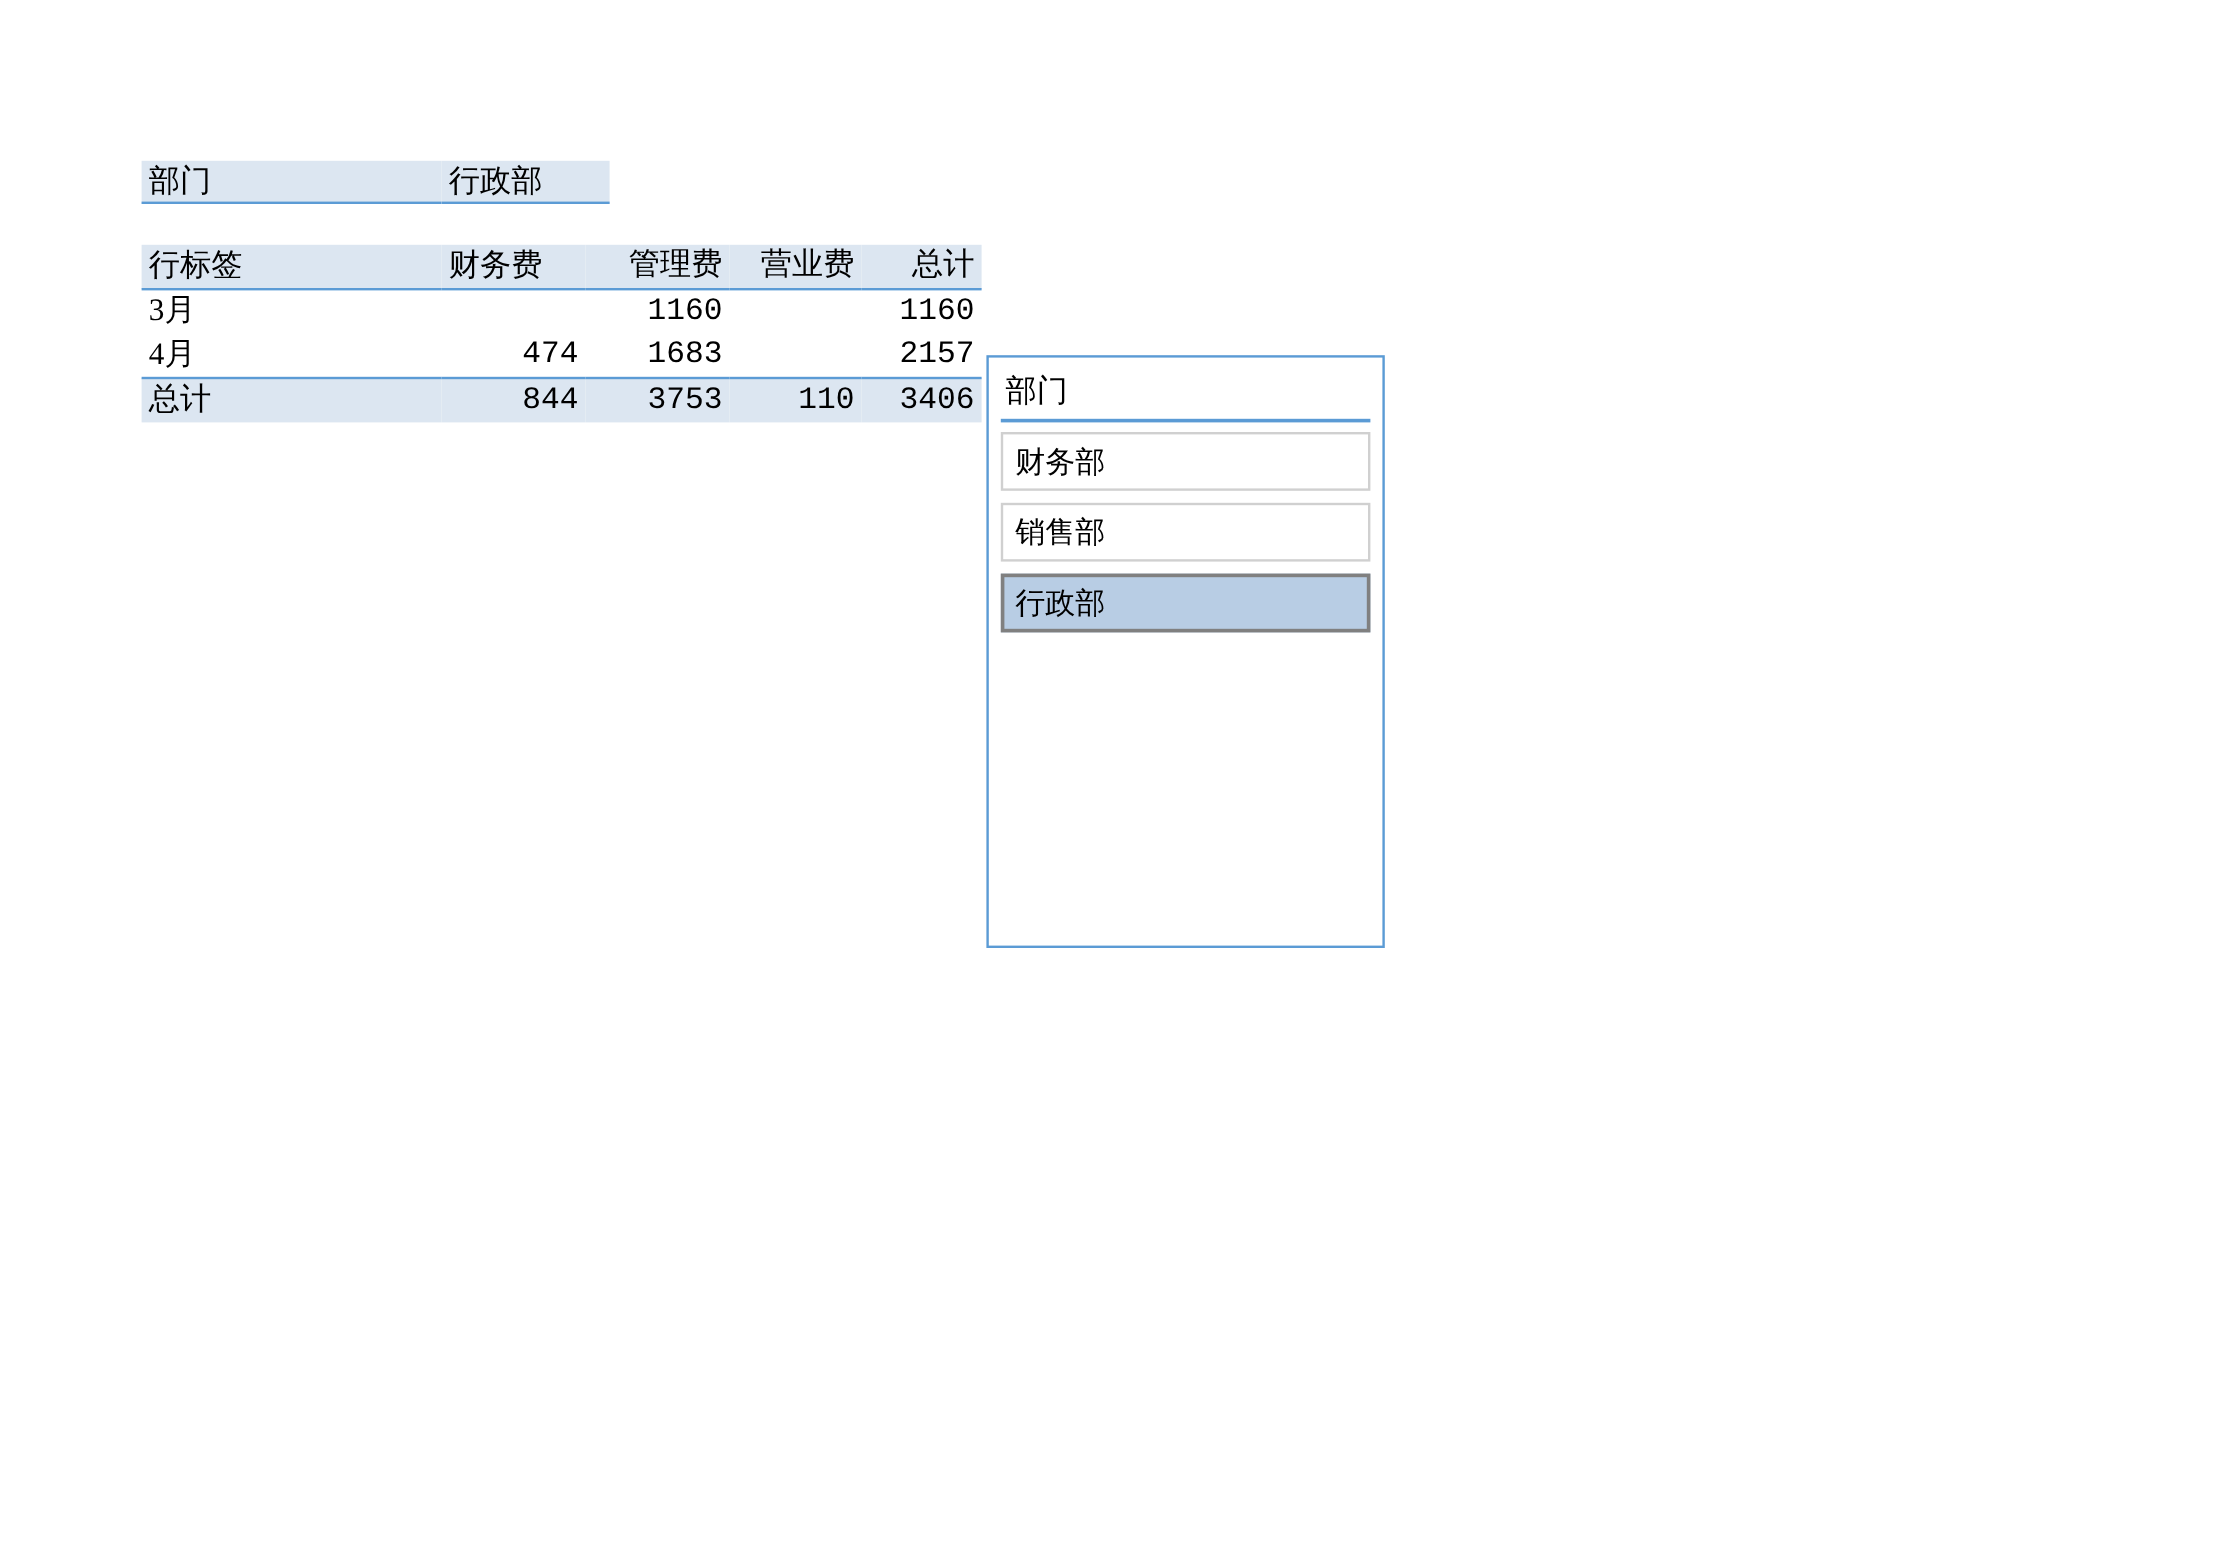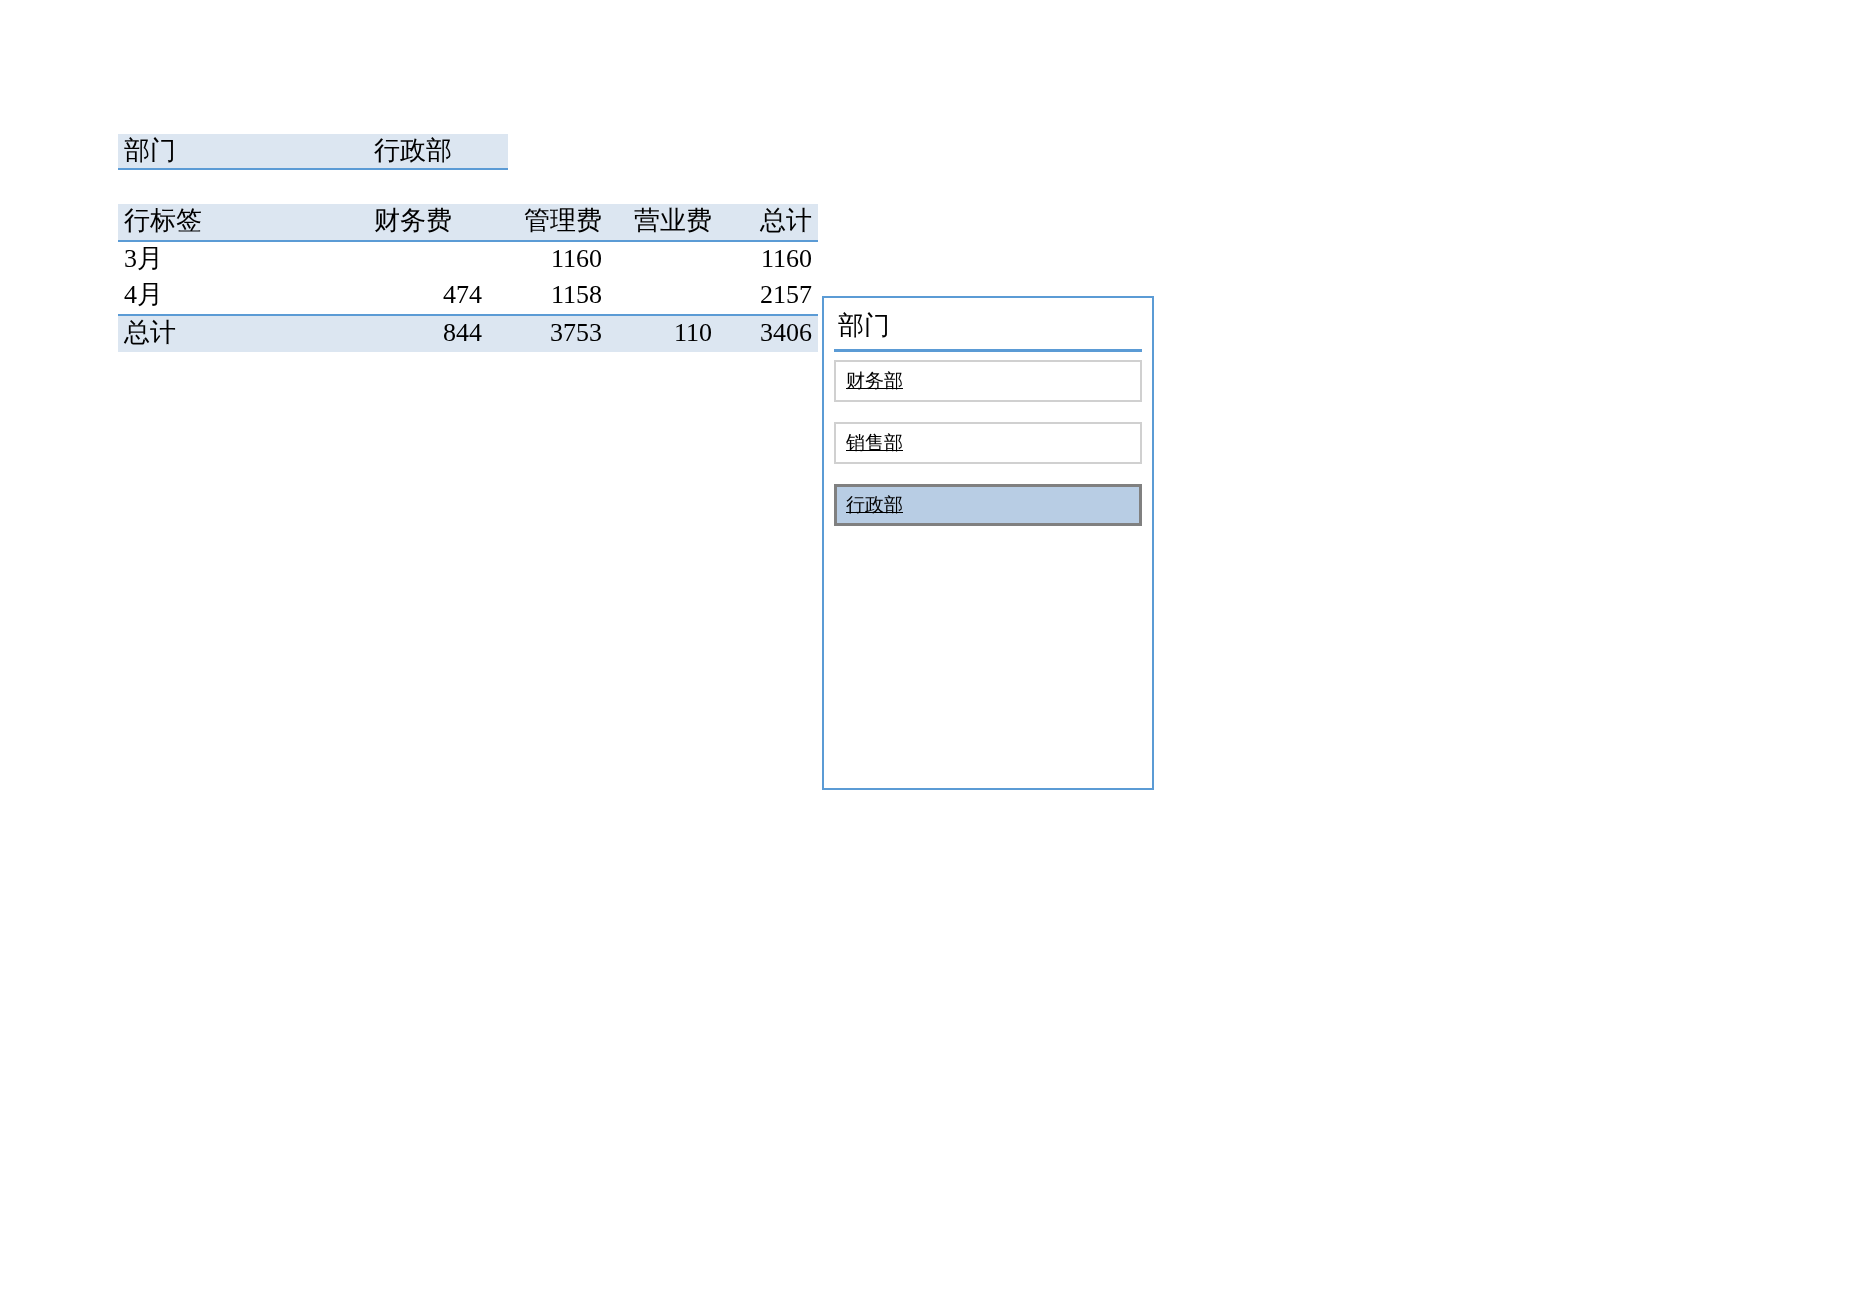--- a/index.html
+++ b/index.html
@@ -37,21 +37,21 @@
     margin-top: 34px;
     border-collapse: collapse;
   }
   .pivot td, .pivot th {
     font-weight: normal;
     padding: 2px 6px 4px 6px;
     height: 36px;
     line-height: 30px;
     text-align: left;
   }
-  .pivot .num { text-align: right; }
+  .pivot .num { text-align: right; font-family: Liberation Mono, monospace; }
   .hdr { background: #dce6f1; }
   .hdr-top td, .hdr-top th { border: none; }
   .hdr-bottom td, .hdr-bottom th { border-bottom: 2px solid #5b9bd5; }
   .total-row td, .total-row th {
     background: #dce6f1;
     border-top: 2px solid #5b9bd5;
   }
   .c0 { width: 250px; }
   .c1 { width: 120px; }
   .c2 { width: 120px; }
@@ -72,24 +72,23 @@
   .slicer-title {
     font-size: 26px;
     padding: 2px 4px 6px 4px;
     border-bottom: 3px solid #5b9bd5;
     margin-bottom: 8px;
   }
   .slicer-item {
     border: 2px solid #d0d0d0;
     background: #ffffff;
     padding: 6px 10px;
-    margin-bottom: 20px;
-    font-size: 19px;
+    margin-bottom: 10px;
+    font-size: 25px;
     cursor: pointer;
-    text-decoration: underline;
   }
   .slicer-item.selected {
     background: #b8cde4;
     border: 3px solid #808080;
     padding: 5px 9px;
   }
 </style>
 </head>
 <body>
 
@@ -112,21 +111,21 @@
     <tr>
       <td class="c0">3月</td>
       <td class="c1 num"></td>
       <td class="c2 num">1160</td>
       <td class="c3 num"></td>
       <td class="c4 num">1160</td>
     </tr>
     <tr>
       <td class="c0">4月</td>
       <td class="c1 num">474</td>
-      <td class="c2 num">1158</td>
+      <td class="c2 num">1683</td>
       <td class="c3 num"></td>
       <td class="c4 num">2157</td>
     </tr>
     <tr class="total-row">
       <td class="c0">总计</td>
       <td class="c1 num">844</td>
       <td class="c2 num">3753</td>
       <td class="c3 num">110</td>
       <td class="c4 num">3406</td>
     </tr>

